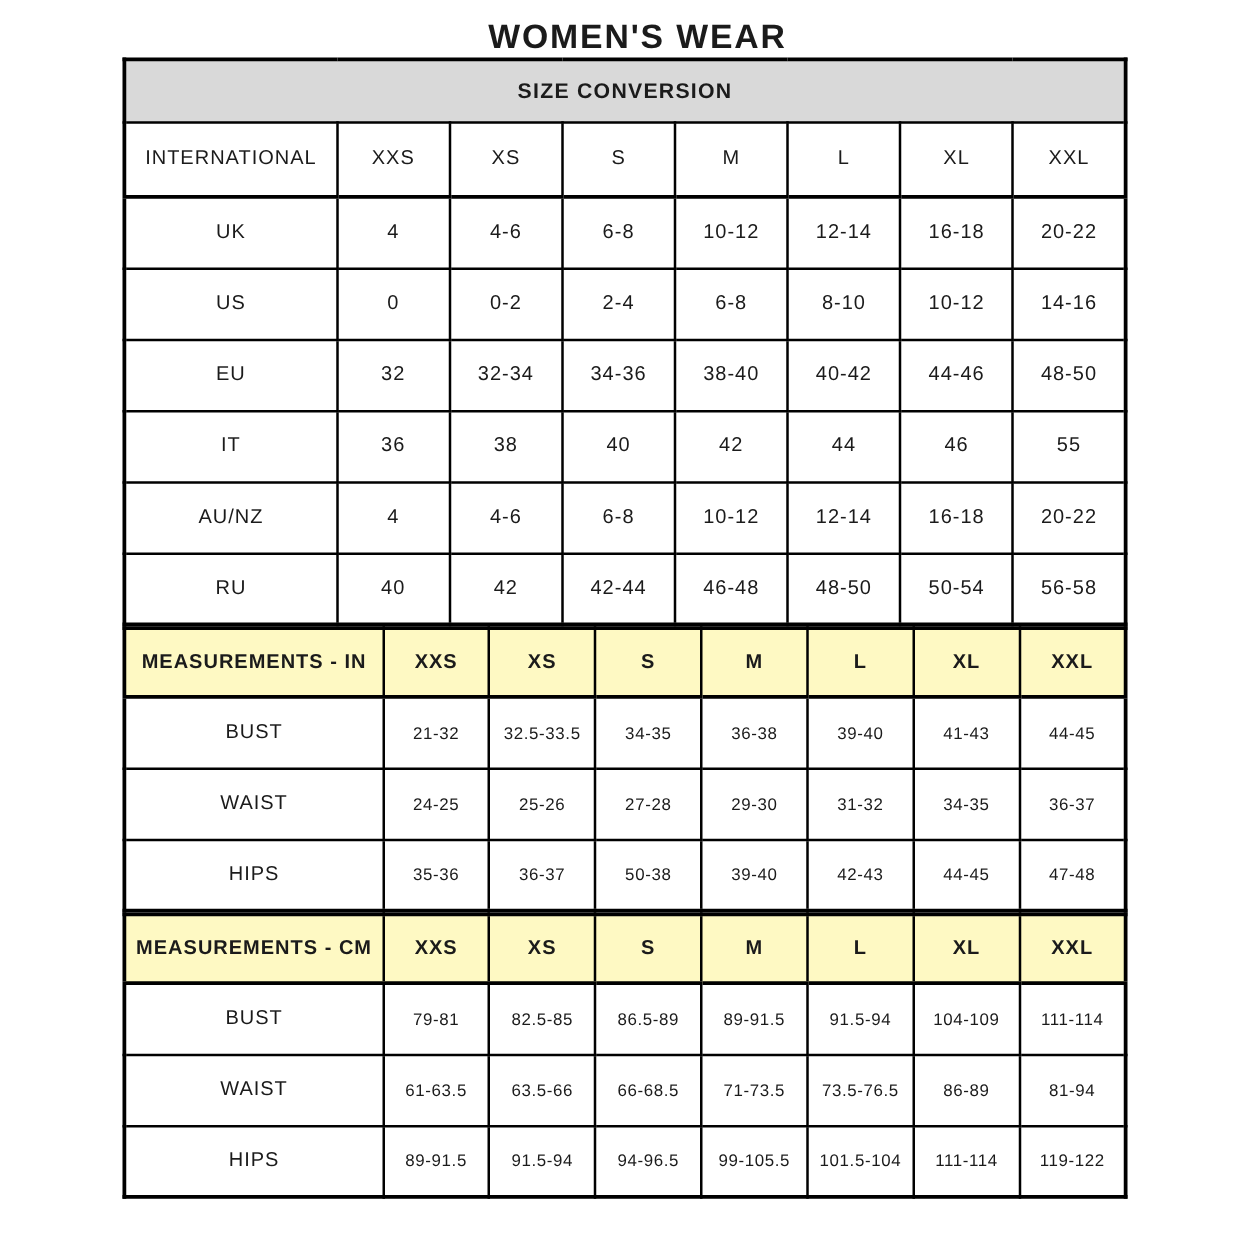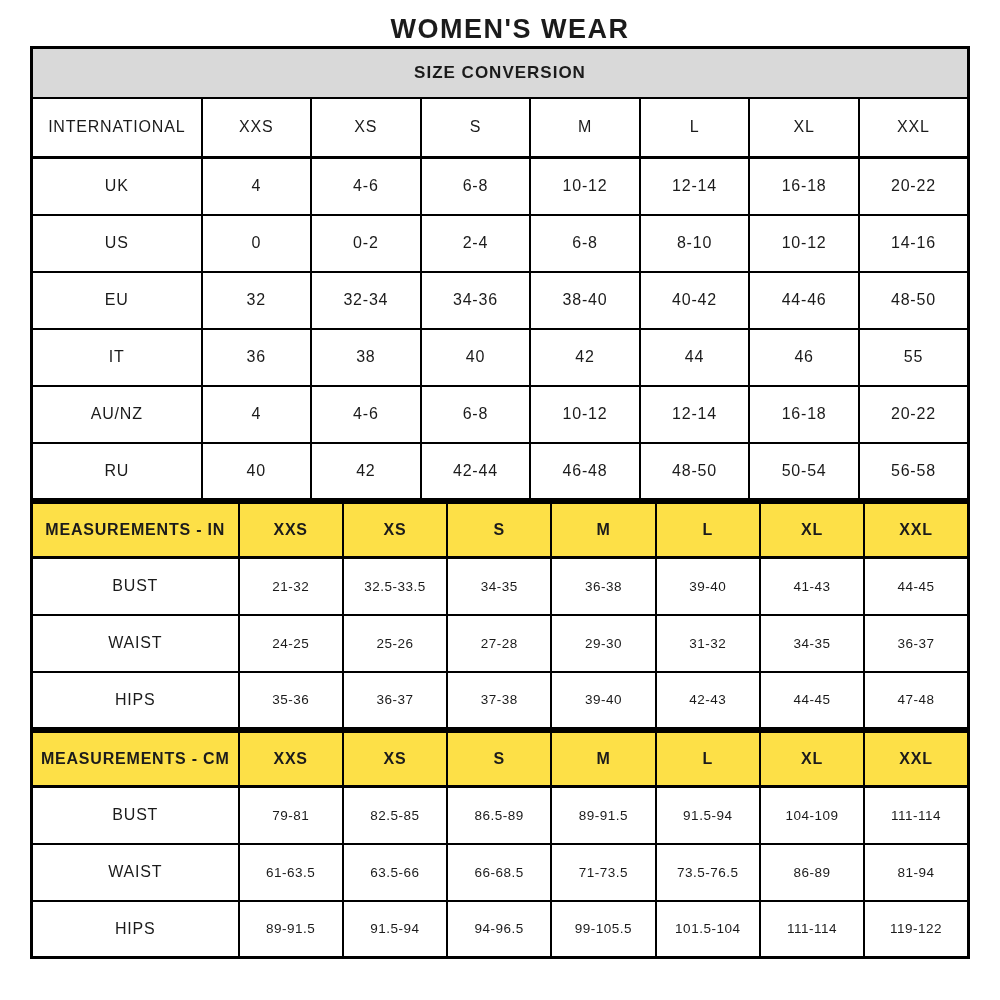--- a/index.html
+++ b/index.html
@@ -15,21 +15,21 @@
     margin: 0;
     padding-top: 13px;
     text-align: center;
     font-size: 27px;
     font-weight: 700;
     letter-spacing: 1.5px;
     line-height: 33px;
     padding-left: 20px;
   }
   table.tbl {
-    width: 940px;
+    width: 804px;
     margin: 0 auto;
     border-collapse: collapse;
     table-layout: fixed;
     border: 3px solid #000;
   }
   table.tbl td {
     border: 2px solid #000;
     text-align: center;
     vertical-align: middle;
     padding: 0 4px;
@@ -43,21 +43,21 @@
     font-weight: 700;
     font-size: 17px;
     letter-spacing: 1px;
   }
   .t1 tr.hdr td { height: 60px; border-bottom-width: 3px; margin-top: 28px; }
   .t1 td { font-size: 16px; letter-spacing: 0.8px; height: 57px; }
   
   .tm { margin-top: 10px; }
   .tm col.c-label { width: 207px; }
   .tm tr.mhdr td {
-    background: #fde047;
+    background: #fef9c3;
     height: 55px;
     font-weight: 700;
     font-size: 16px;
     letter-spacing: 0.8px;
     border-bottom-width: 3px;
   }
   .tm td { height: 57px; }
   .tm td.rlabel { font-size: 16px; letter-spacing: 0.8px; }
   .tm td.val { font-size: 13.5px; letter-spacing: 0.5px; }
 </style>
@@ -195,21 +195,21 @@
         <td class="val">27-28</td>
         <td class="val">29-30</td>
         <td class="val">31-32</td>
         <td class="val">34-35</td>
         <td class="val">36-37</td>
       </tr>
       <tr>
         <td class="rlabel">HIPS</td>
         <td class="val">35-36</td>
         <td class="val">36-37</td>
-        <td class="val">37-38</td>
+        <td class="val">50-38</td>
         <td class="val">39-40</td>
         <td class="val">42-43</td>
         <td class="val">44-45</td>
         <td class="val">47-48</td>
       </tr>
     </tbody>
   </table>
 
   <table class="tbl tm">
     <colgroup>

